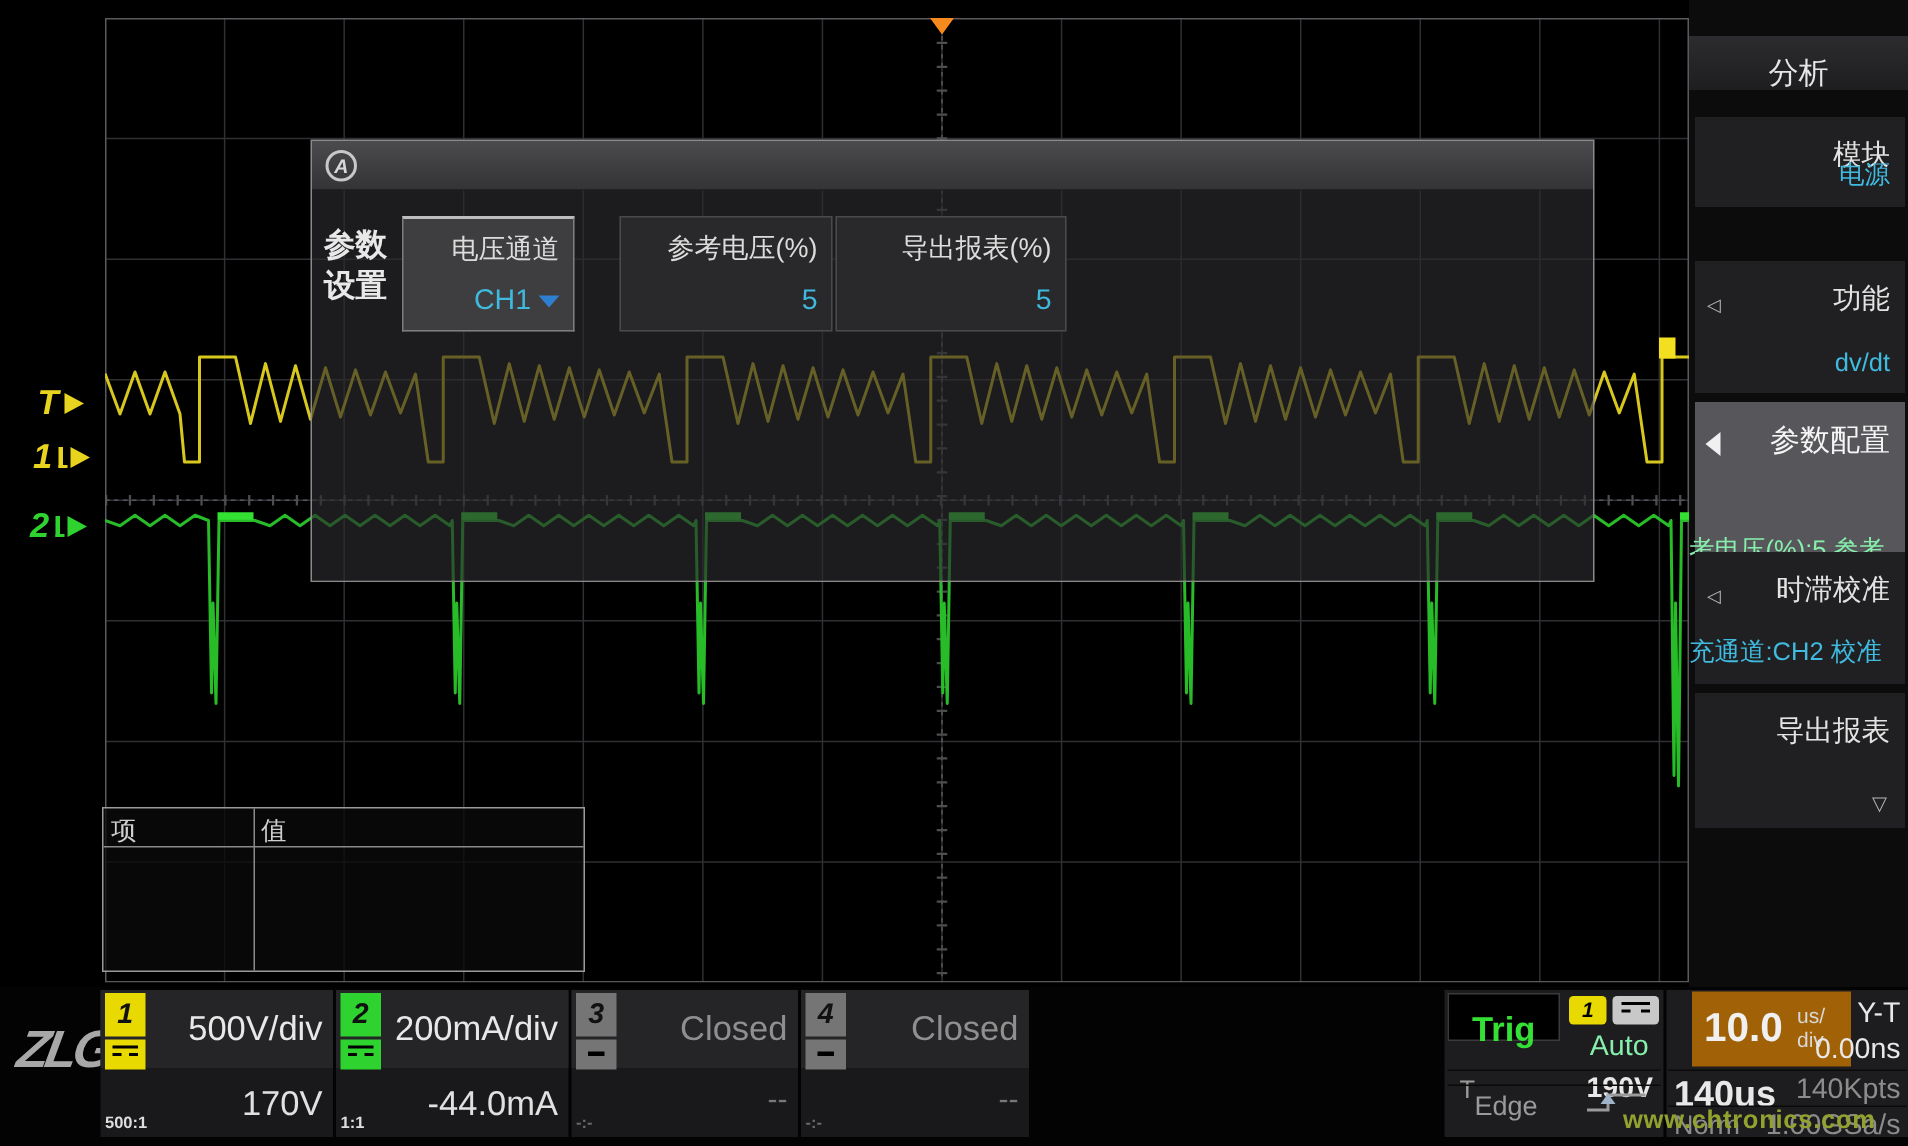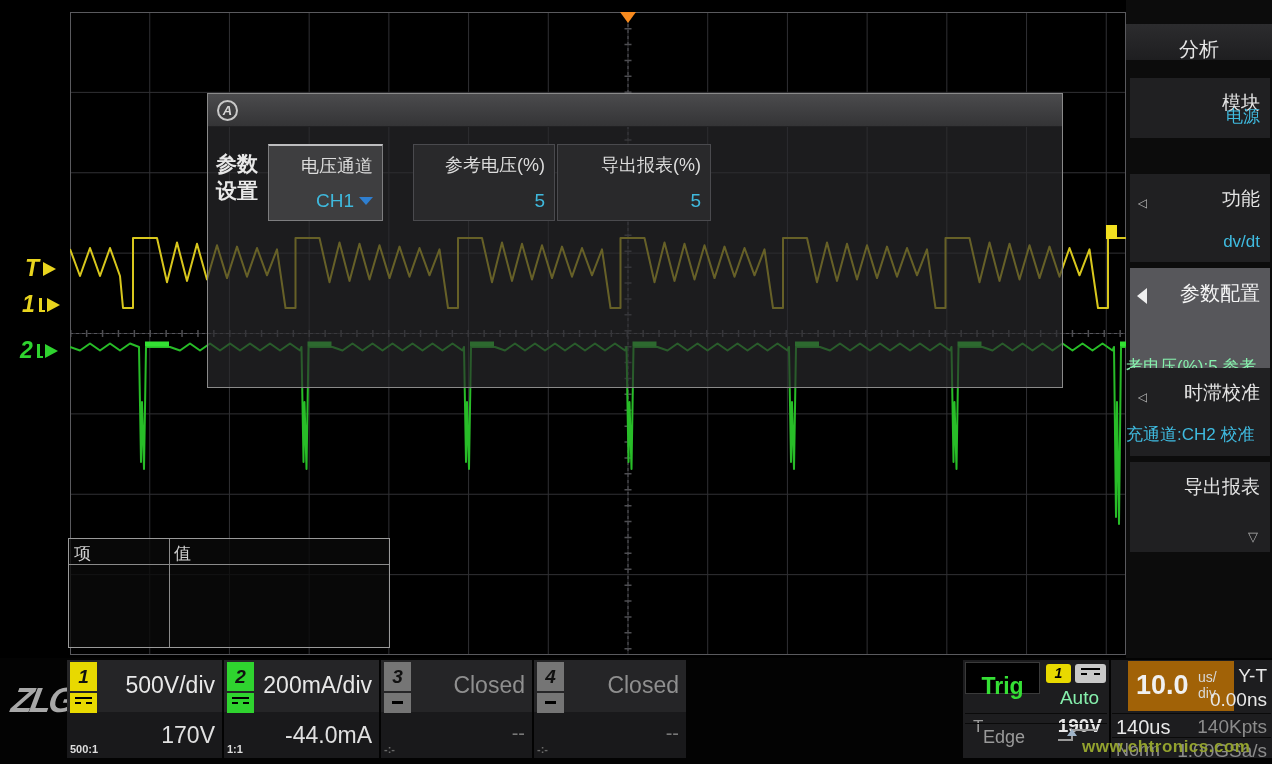--- a/index.html
+++ b/index.html
@@ -97,21 +97,21 @@
   #edge-icon{position:absolute;right:6px;top:2px;}
 
   #tbblk{position:absolute;left:1111px;top:2px;width:161px;height:98px;background:#1d1d1f;}
   #tbbox{position:absolute;left:1px;top:1px;width:106px;height:50px;background:#a16207;margin-left:16px;}
   #tb-scale{position:absolute;left:8px;top:9px;font-size:27px;font-weight:bold;color:#f0f0f0;}
   #tb-unit{position:absolute;left:70px;top:8px;font-size:14px;color:#d8d8d8;line-height:16px;}
   #tb-mode{position:absolute;right:5px;top:5px;font-size:19px;color:#e8e8e8;}
   #tb-delay{position:absolute;right:5px;top:29px;font-size:19px;color:#e8e8e8;}
   #tb-row2{top:53px;height:23px;left:1px;right:1px;position:absolute;border-top:1px solid #0a0a0a;}
   #tb-row3{top:77px;height:21px;left:1px;right:1px;position:absolute;border-top:1px solid #0a0a0a;}
-  .tb-l{position:absolute;left:4px;top:2px;font-size:20px;font-weight:normal;color:#e8e8e8;}
+  .tb-l{position:absolute;left:4px;top:2px;font-size:24px;font-weight:bold;color:#e8e8e8;}
   .tb-r{position:absolute;right:4px;top:2px;font-size:19px;color:#8c8c8c;}
   .dim{color:#8c8c8c;font-weight:normal;font-size:18px;}
 
   #watermark{left:1082px;top:737px;z-index:5;font-size:17px;font-weight:bold;color:#93a22e;letter-spacing:0.5px;}
 </style>
 </head>
 <body>
 
 <div id="screen">
 

